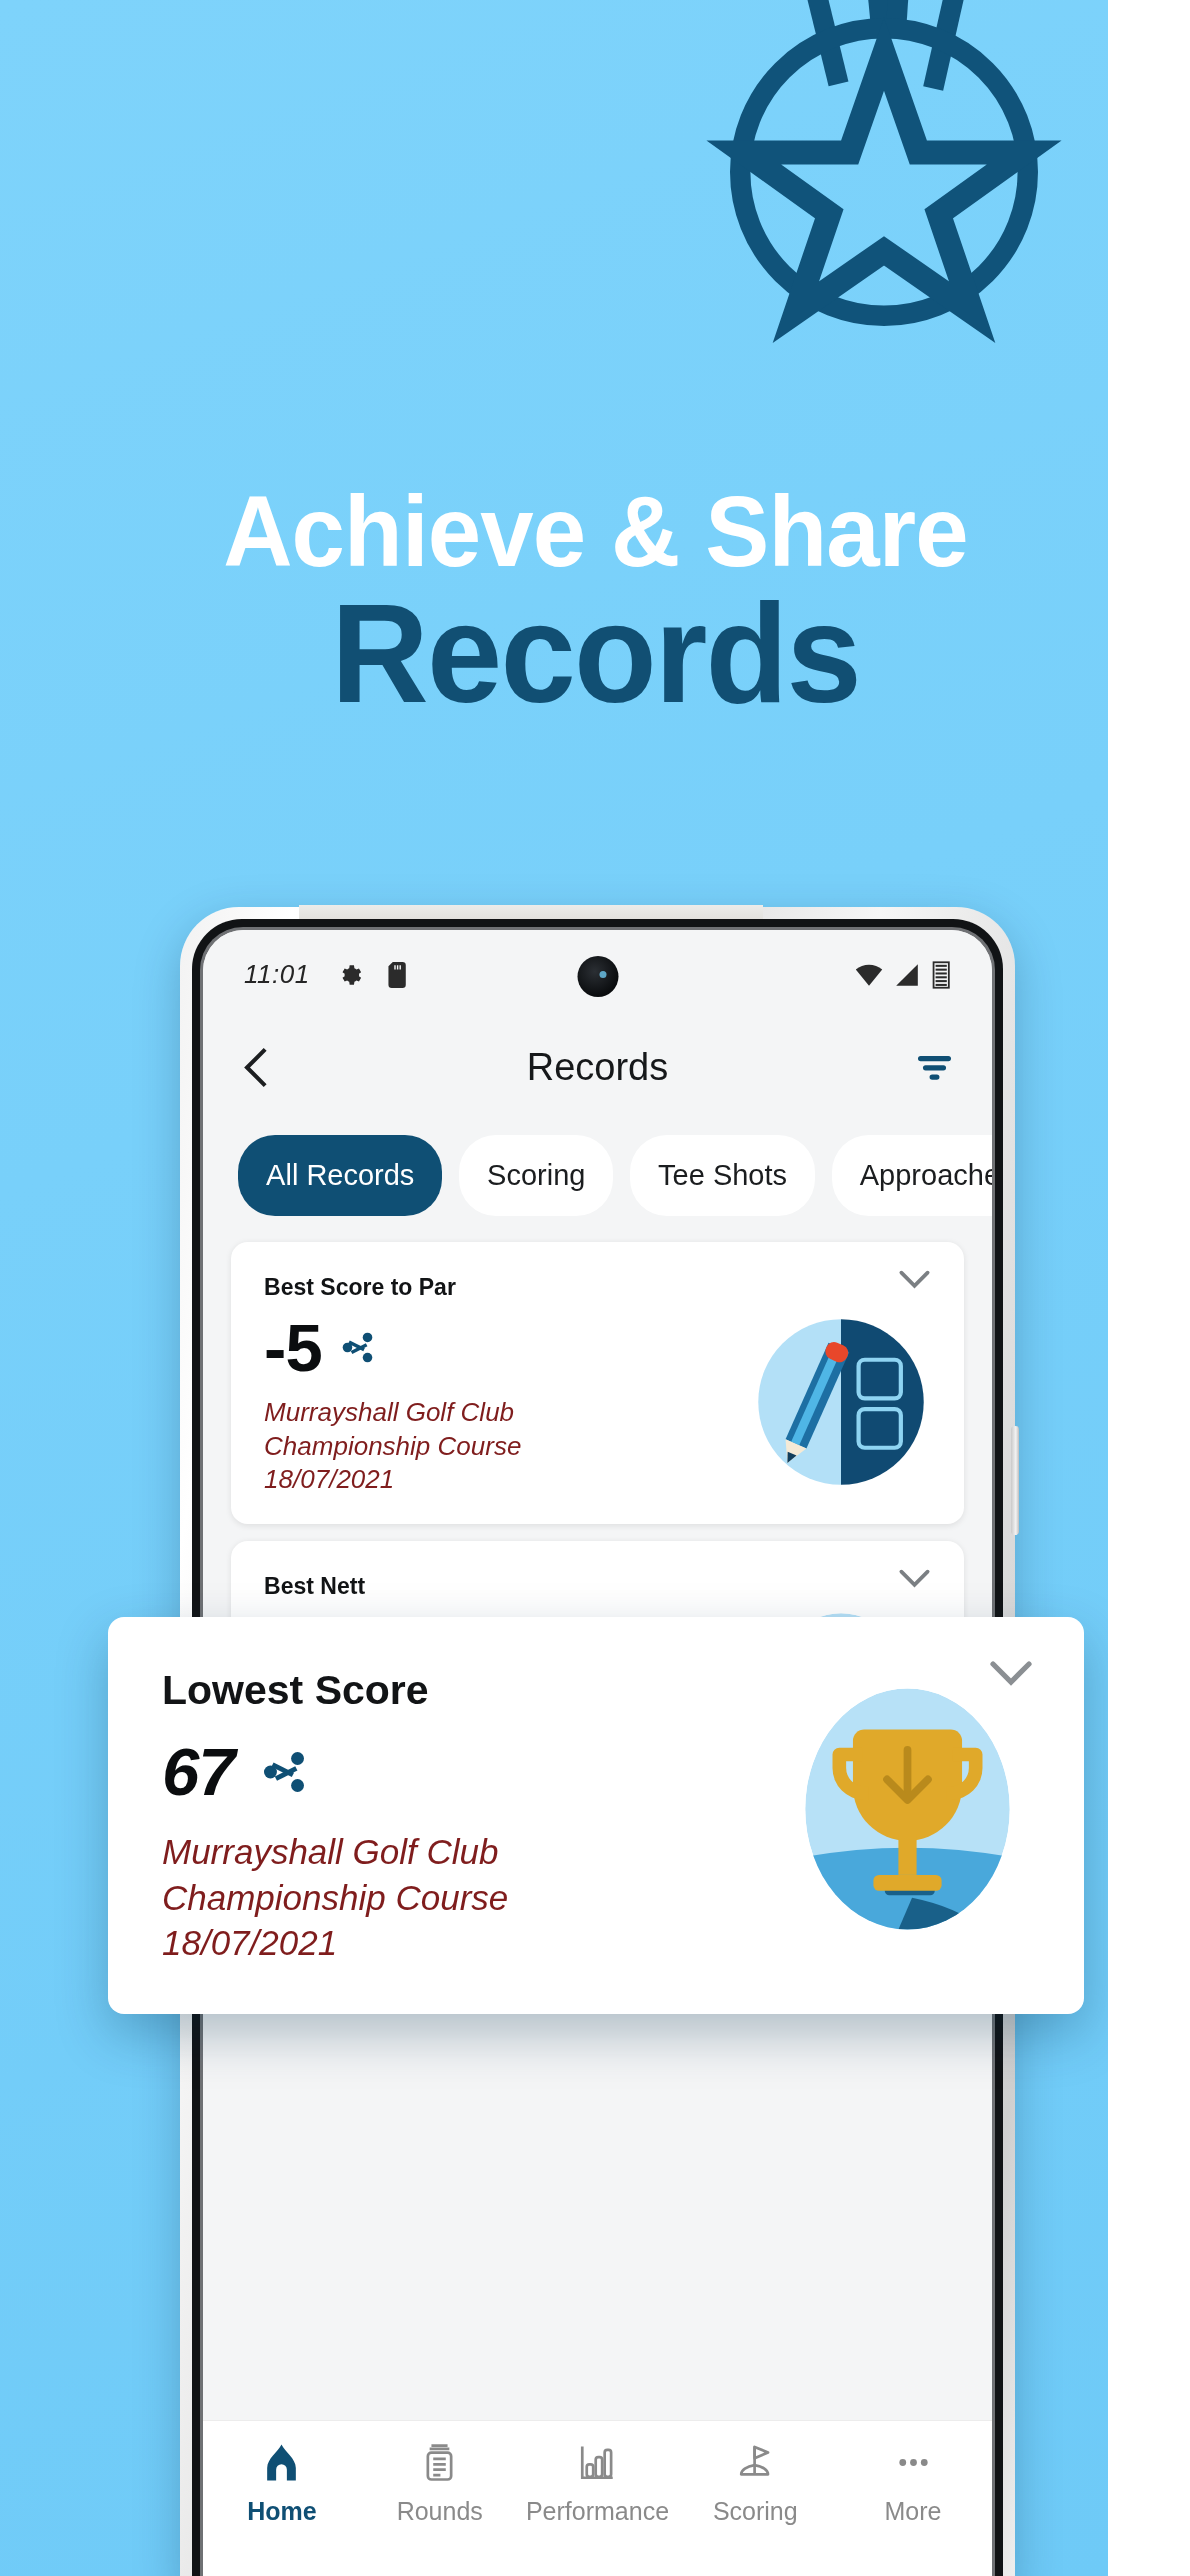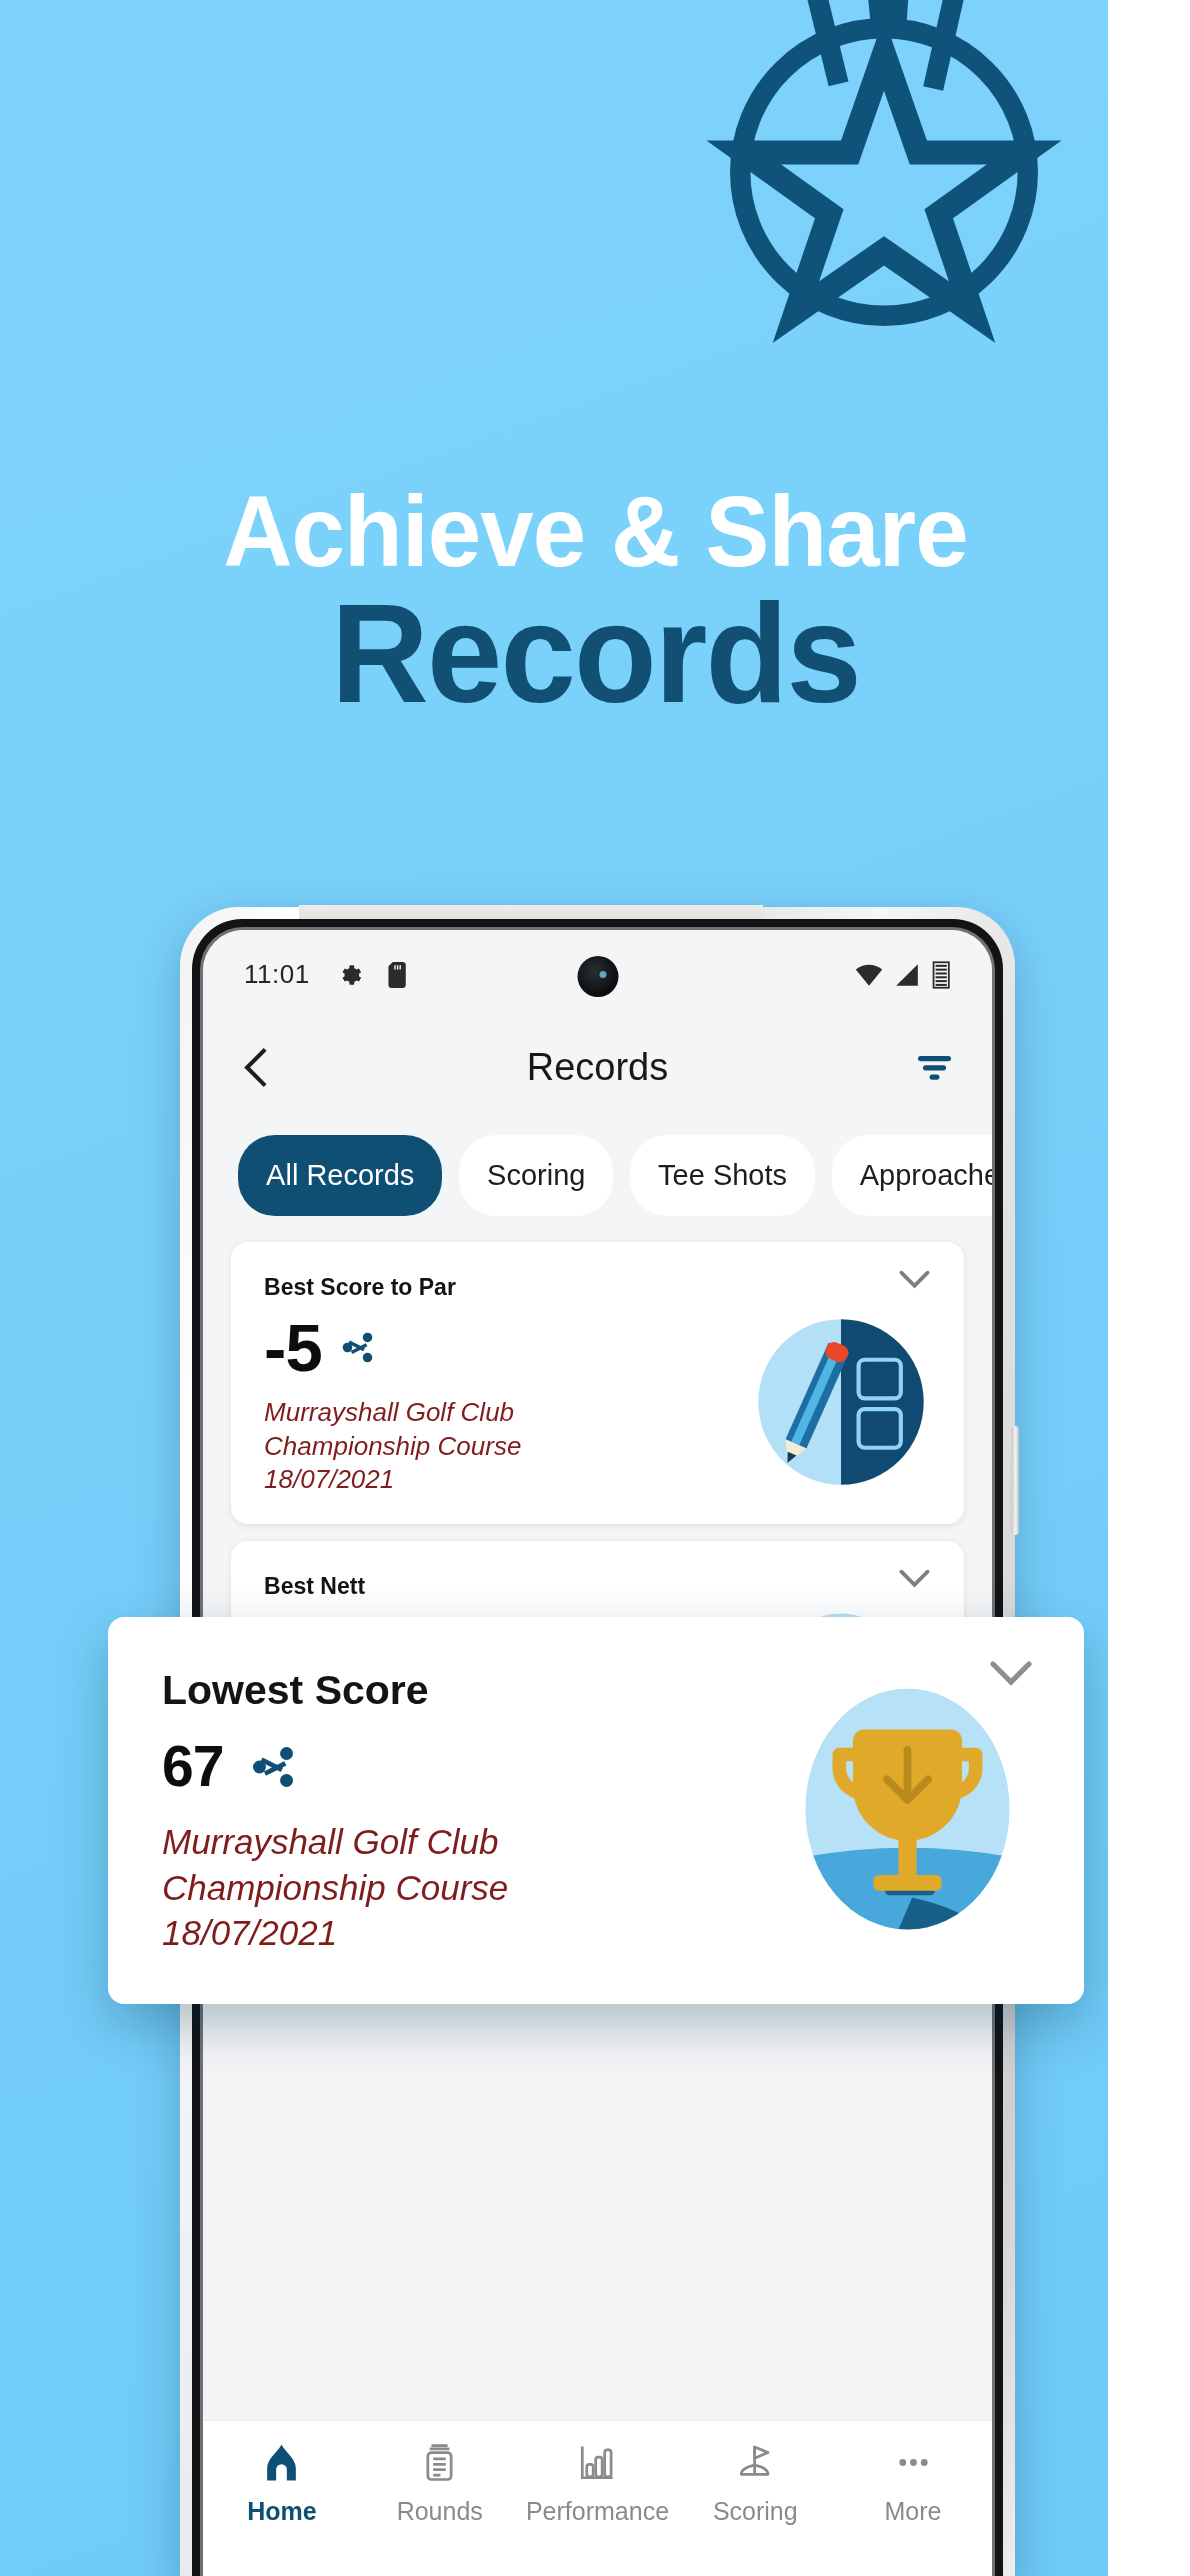--- a/index.html
+++ b/index.html
@@ -124,21 +124,21 @@
   .statusbar {
     position: relative;
     height: 89px;
     background: #f4f5f6;
     display: flex;
     align-items: center;
     padding: 0 41px;
     font-size: 25px;
     color: #303030;
   }
-  .sb-left { display: flex; align-items: center; gap: 26px; }
+  .sb-left { display: flex; align-items: center; gap: 26px; font-style: italic; }
   .sb-time { font-size: 26px; letter-spacing: 0.5px; color: #252525; }
   .sb-right { margin-left: auto; display: flex; align-items: center; gap: 9.3px; }
   .punch {
     position: absolute;
     left: 50%;
     top: 26px;
     transform: translateX(-50%);
     width: 41px;
     height: 41px;
     border-radius: 50%;
@@ -254,21 +254,21 @@
     left: 108px;
     top: 1617px;
     width: 976px;
     background: #ffffff;
     border-radius: 16px;
     padding: 50px 54px 48px 54px;
     box-shadow: 0 20.4px 52px rgba(0, 45, 75, 0.28);
     z-index: 20;
   }
   .featured .card-title { font-size: 41px; margin-bottom: 24px; }
-  .featured .card-value { font-size: 57px; }
+  .featured .card-value { font-size: 67px; font-style: italic; }
   .featured .share-icon { width: 50px; height: 50px; }
   .featured .value-row { gap: 24px; margin: 11px 0 24px; }
   .featured .card-meta { font-size: 35px; line-height: 1.3; max-width: 575px; }
   .featured .card-chevron {
     right: 48px; top: 41px; width: 50px; height: 32px;
   }
   .featured .card-art {
     right: 52px; top: 67px; width: 249px; height: 250px;
   }
 

